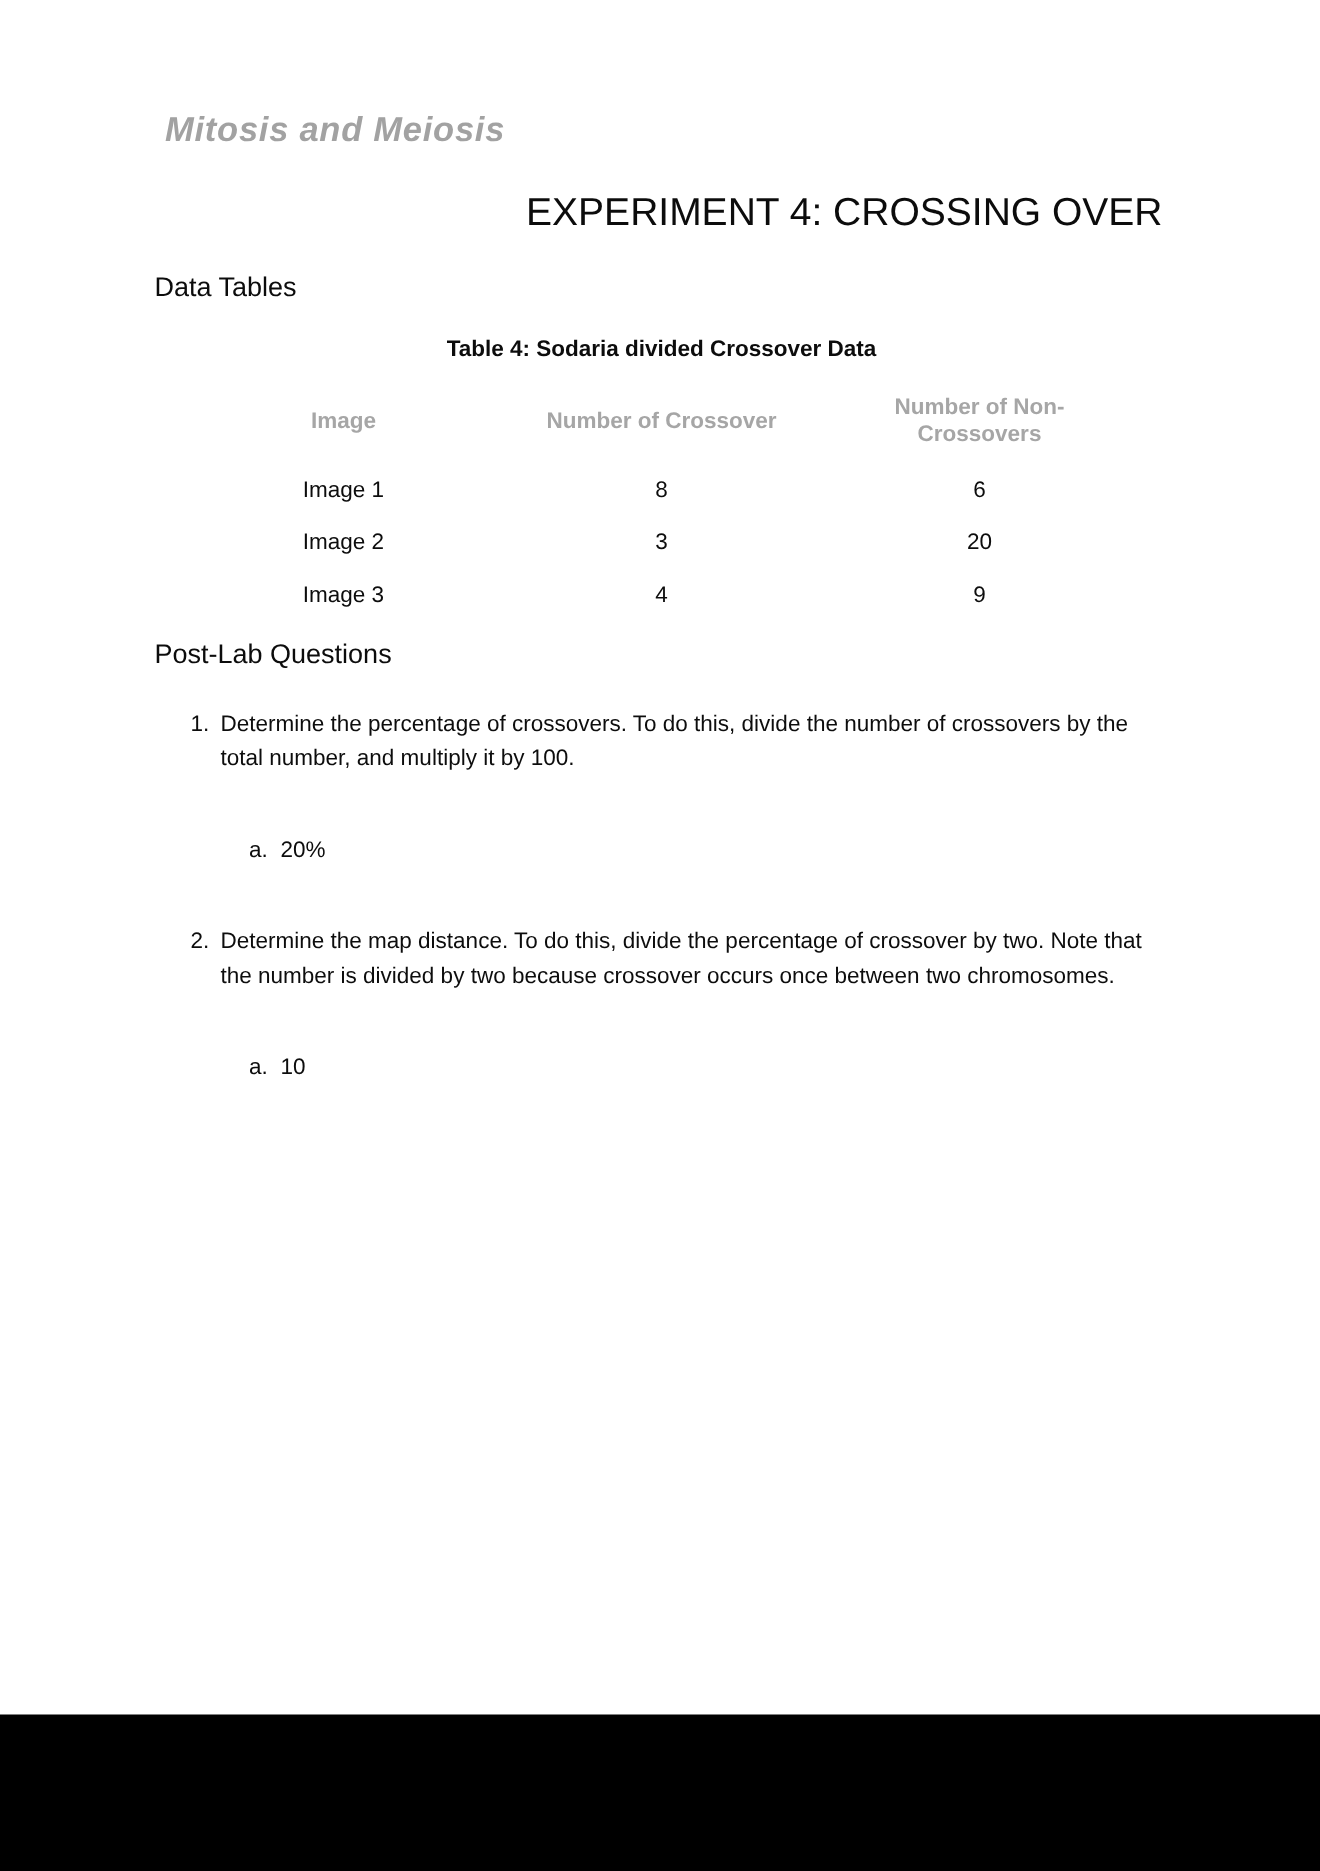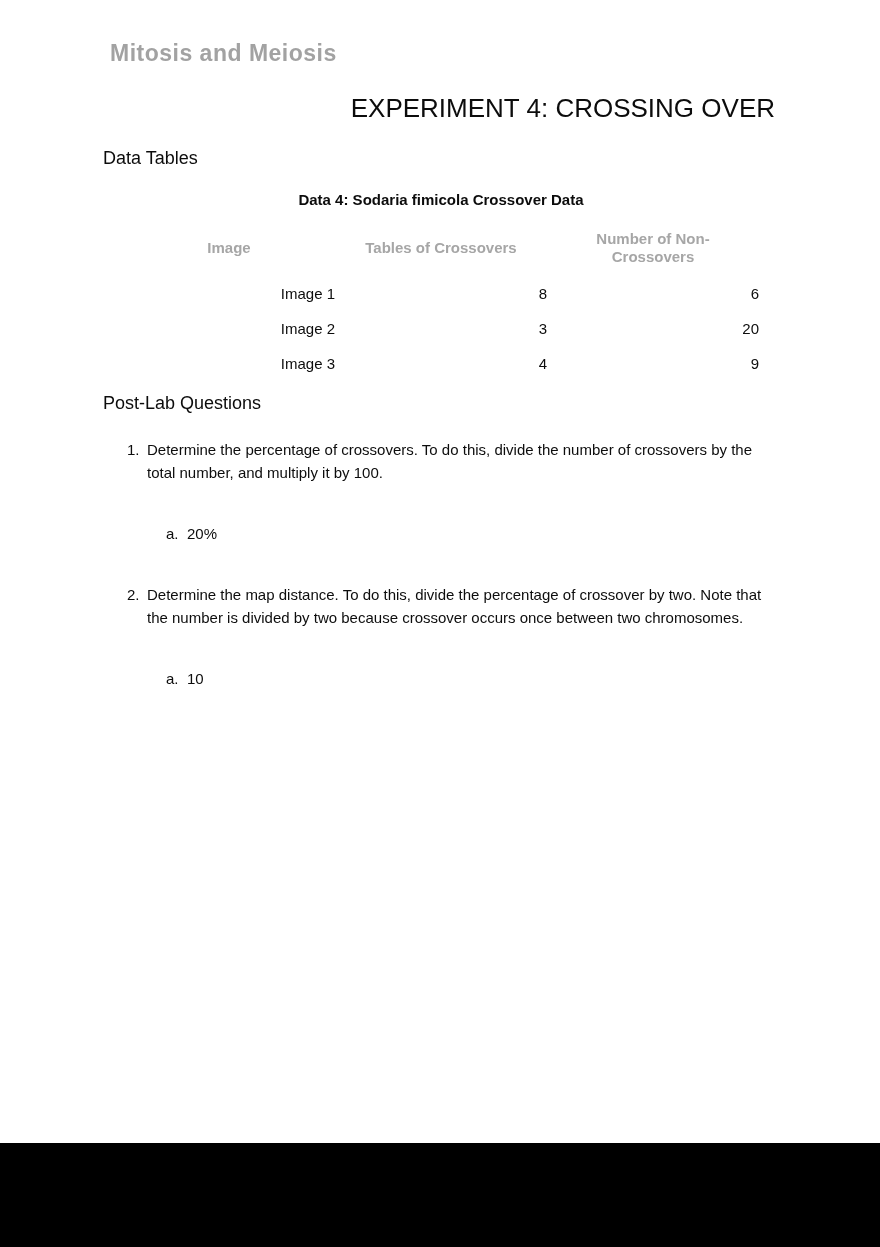--- a/index.html
+++ b/index.html
@@ -8,26 +8,27 @@
     width: 880px;
     height: 1247px;
     background: #ffffff;
     font-family: "Liberation Sans", sans-serif;
     color: #0d0d0d;
     overflow: hidden;
     box-sizing: border-box;
     padding: 0 105px 0 103px;
   }
   .doc-header {
-    padding-top: 40px;
+    padding-top: 73px;
     margin-left: 7px;
     font-size: 23px;
     font-weight: bold;
     color: #a2a2a2;
     letter-spacing: 0.5px;
+    font-style: italic;
   }
   .h1 {
     margin: 26px 0 0 0;
     font-size: 26px;
     font-weight: 400;
     color: #0c0c0c;
     text-align: right;
   }
   .h2 {
     margin: 24px 0 0 0;
@@ -60,21 +61,21 @@
     font-weight: bold;
     color: #a6a6a6;
     line-height: 1.2;
     padding: 0 0 10px 0;
   }
   table.data-table th .hdr {
     display: inline-block;
     max-width: 180px;
   }
   table.data-table td {
-    text-align: right;
+    text-align: center;
     font-size: 15px;
     font-weight: 400;
     color: #0d0d0d;
     padding: 9px 0;
   }
   .question {
     display: flex;
     margin: 24px 0 0 24px;
     font-size: 15px;
     line-height: 23px;
@@ -111,30 +112,30 @@
 <body>
 
 <div class="page">
 
   <div class="doc-header">Mitosis and Meiosis</div>
 
   <div class="h1">EXPERIMENT 4: CROSSING OVER</div>
 
   <div class="h2">Data Tables</div>
 
-  <div class="table-caption">Data 4: Sodaria fimicola Crossover Data</div>
+  <div class="table-caption">Table 4: Sodaria divided Crossover Data</div>
 
   <table class="data-table">
     <thead>
       <tr>
         <th>
           <span class="hdr">Image</span>
         </th>
         <th>
-          <span class="hdr">Tables of Crossovers</span>
+          <span class="hdr">Number of Crossover</span>
         </th>
         <th>
           <span class="hdr">Number of Non-Crossovers</span>
         </th>
       </tr>
     </thead>
     <tbody>
       <tr>
         <td>Image 1</td>
         <td>8</td>

